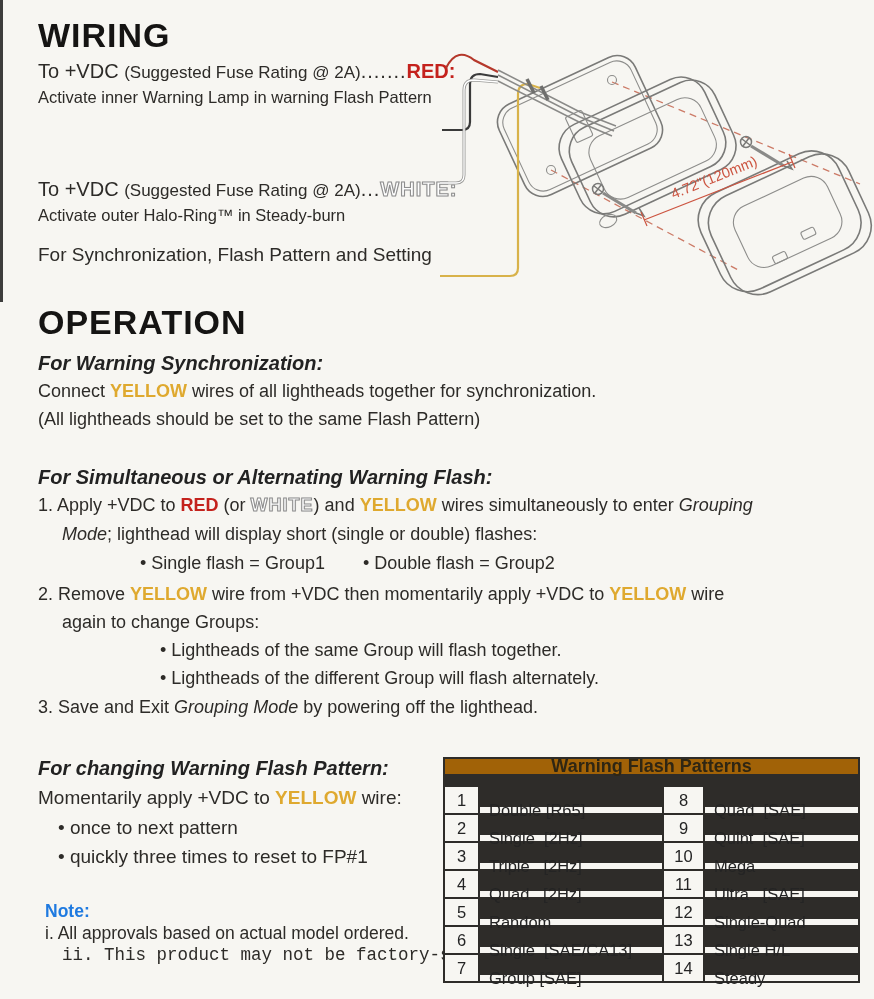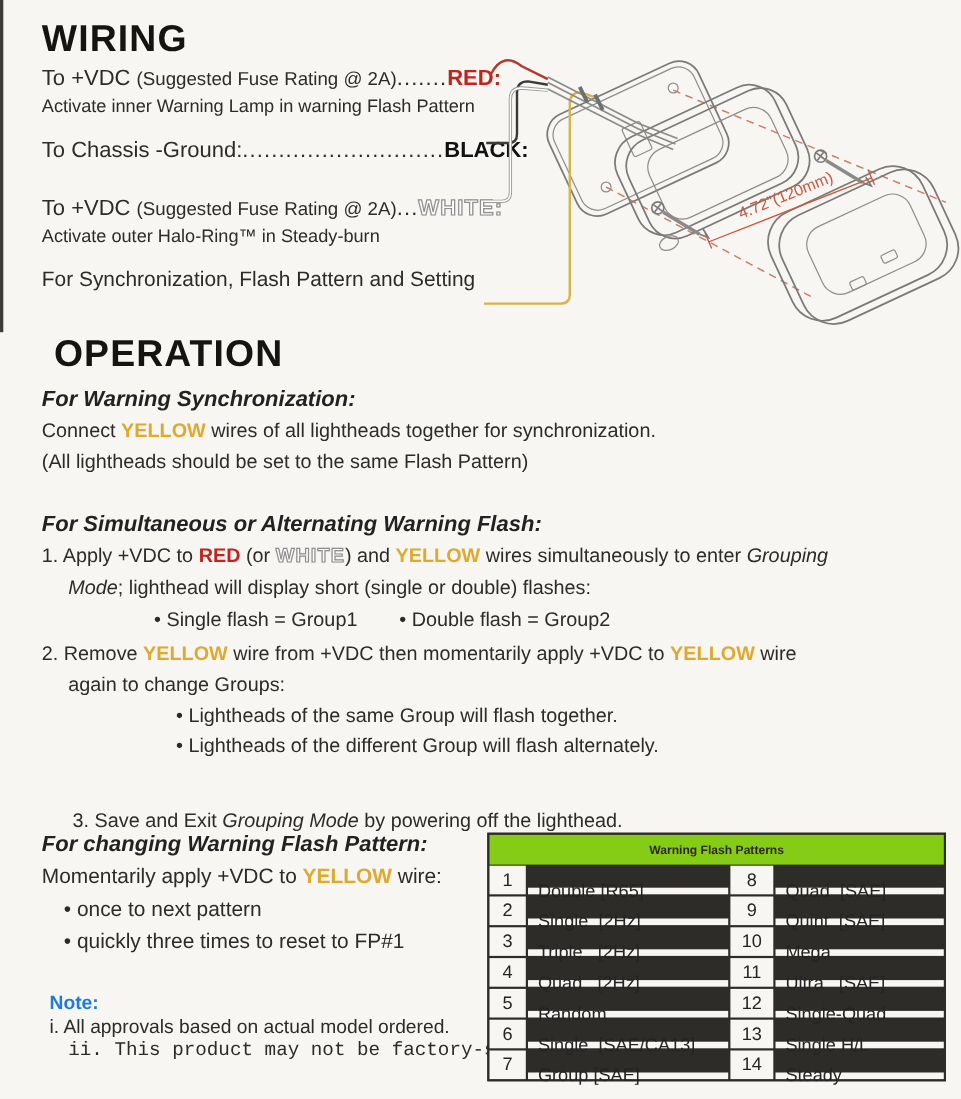--- a/index.html
+++ b/index.html
@@ -29,23 +29,23 @@
   .bullet-gap { display:inline-block; margin-right:38px; }
 
   
   .ftable {
     position:absolute; left:443px; top:757px; width:413px;
     display:grid; grid-template-columns:33px 182px 39px 1fr;
     grid-auto-rows:26px; gap:2px;
     background:#2e2c29; border:2.5px solid #2e2c29;
   }
   .ftable .hdr {
-    grid-column:1 / span 4; height:27px;
-    background:#84cc16; color:#2f2613;
-    font-size:11px; font-weight:bold;
+    grid-column:1 / span 4; height:15px;
+    background:#a16207; color:#2f2613;
+    font-size:18px; font-weight:bold;
     display:flex; align-items:center; justify-content:center;
   }
   .ftable .cell {
     background:#f7f6f2; font-size:16.5px; color:#242424;
     display:flex; align-items:center;
   }
   .ftable .num { justify-content:center; }
   .ftable .nam { padding-left:9px; white-space:pre;margin-top:20px; }
 
   .scan-edge { position:absolute; left:0; top:0; width:3px; height:302px; background:#1c1c1c; opacity:.85; }
@@ -70,23 +70,20 @@
 <div class="page">
   <div class="scan-edge"></div>
 
   <div class="abs h1" style="left:38px; top:16px;">WIRING</div>
 
   <div class="abs t20" style="left:38px; top:60px;">
     <span>To +VDC </span><span class="paren">(Suggested Fuse Rating @ 2A)</span><span class="dots">.......</span><span class="red">RED:</span>
   </div>
   <div class="abs t16" style="left:38px; top:88px;">Activate inner Warning Lamp in warning Flash Pattern</div>
 
-  <div class="abs t20" style="left:38px; top:126px;">
-    <span>To Chassis -Ground:</span><span class="dots">............................</span><span class="blk">BLACK:</span>
-  </div>
 
   <div class="abs t20" style="left:38px; top:178px;">
     <span>To +VDC </span><span class="paren">(Suggested Fuse Rating @ 2A)</span><span class="dots">...</span><span class="whitelbl">WHITE:</span>
   </div>
   <div class="abs t16" style="left:38px; top:206px;">Activate outer Halo-Ring™ in Steady-burn</div>
 
   <div class="abs t19" style="left:38px; top:244px;">For Synchronization, Flash Pattern and Setting</div>
 
   <svg class="abs" style="left:440px; top:26px;" width="434" height="288" viewBox="0 0 434 288">
 
@@ -143,21 +140,21 @@
 
     <g>
       <path class="bundle" d="M58,44 L140,86 L176,100"></path>
       <path class="bundle" d="M58,49 L140,91 L174,105"></path>
       <path class="bundle" d="M58,55 L139,96 L172,110"></path>
       <path class="crimp" d="M87,53 L94,67"></path>
       <path class="crimp" d="M101,60 L108,74"></path>
     </g>
   </svg>
 
-  <div class="abs h1" style="left:38px; top:303px;margin-left:11px;">OPERATION</div>
+  <div class="abs h1" style="left:38px; top:303px;">OPERATION</div>
 
   <div class="abs bi" style="left:38px; top:352px;">For Warning Synchronization:</div>
   <div class="abs t18" style="left:38px; top:381px;">
     <span>Connect </span><span class="gold">YELLOW</span><span> wires of all lightheads together for synchronization.</span>
   </div>
   <div class="abs t18" style="left:38px; top:409px;">(All lightheads should be set to the same Flash Pattern)</div>
 
   <div class="abs bi" style="left:38px; top:466px;">For Simultaneous or Alternating Warning Flash:</div>
 
   <div class="abs t18" style="left:38px; top:495px;">
@@ -170,21 +167,21 @@
     <span class="bullet-gap">• Single flash = Group1</span><span>• Double flash = Group2</span>
   </div>
 
   <div class="abs t18" style="left:38px; top:584px;">
     <span>2. Remove </span><span class="gold">YELLOW</span><span> wire from +VDC then momentarily apply +VDC to </span><span class="gold">YELLOW</span><span> wire</span>
   </div>
   <div class="abs t18" style="left:62px; top:612px;">again to change Groups:</div>
   <div class="abs t18" style="left:160px; top:640px;">• Lightheads of the same Group will flash together.</div>
   <div class="abs t18" style="left:160px; top:668px;">• Lightheads of the different Group will flash alternately.</div>
 
-  <div class="abs t18" style="left:38px; top:736px;margin-left:28px;">
+  <div class="abs t18" style="left:38px; top:697px;">
     <span>3. Save and Exit </span><span class="it">Grouping Mode</span><span> by powering off the lighthead.</span>
   </div>
 
   <div class="abs bi" style="left:38px; top:757px;">For changing Warning Flash Pattern:</div>
   <div class="abs t19" style="left:38px; top:787px;">
     <span>Momentarily apply +VDC to </span><span class="gold">YELLOW</span><span> wire:</span>
   </div>
   <div class="abs t19" style="left:58px; top:817px;">• once to next pattern</div>
   <div class="abs t19" style="left:58px; top:846px;">• quickly three times to reset to FP#1</div>
 

